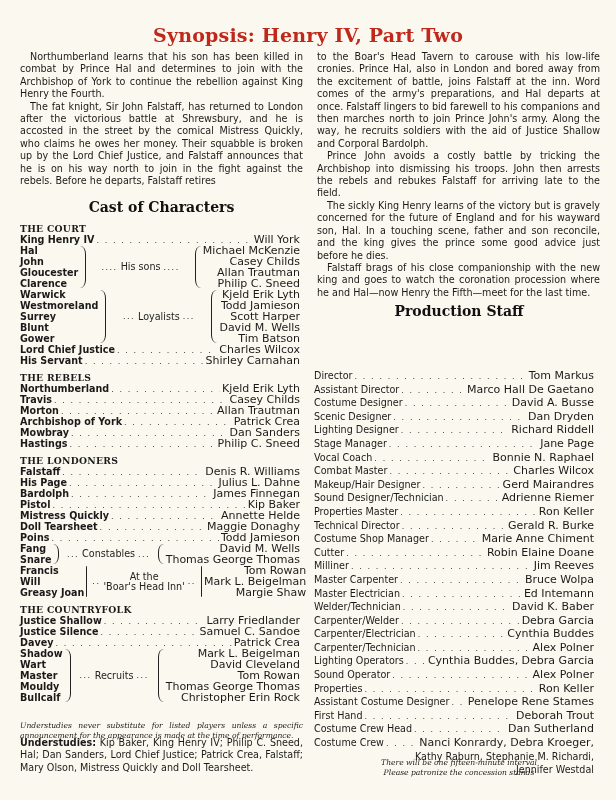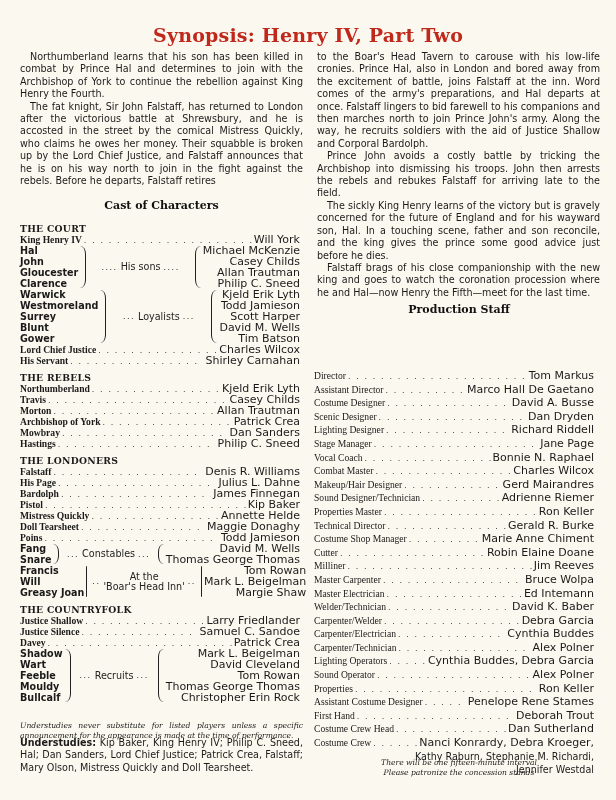--- a/index.html
+++ b/index.html
@@ -29,21 +29,21 @@
   }
   .syn-col p { text-indent: 10px; }
   #syn-left { top: 51px; left: 20px; width: 283px; }
   #syn-right { top: 51px; left: 317px; width: 283px; }
   #syn-right p.cont { text-indent: 0; }
 
   .section-title {
     position: absolute;
     font-family: "DejaVu Serif", serif;
     font-weight: bold;
-    font-size: 11px;
+    font-size: 14px;
     text-align: center;
     color: #111;
   }
   #cast-title { top: 199px; left: 20px; width: 283px; }
   #staff-title { top: 303px; left: 314px; width: 290px; }
 
   .cast {
     position: absolute;
     top: 223px; left: 20px; width: 280px;
     font-size: 9.6px;
@@ -60,21 +60,20 @@
   .row {
     display: flex;
     align-items: baseline;
     line-height: 11px;
     height: 11px;
   }
   .row .role {
     font-weight: bold;
     white-space: nowrap;
     font-size: 9.6px;
-    font-family: Liberation Serif, serif;
   }
   .row .dots {
     flex: 1;
     overflow: hidden;
     white-space: nowrap;
     margin: 0 2px;
     color: #333;
     letter-spacing: 1.6px;
     font-size: 8px;
   }
@@ -366,21 +365,21 @@
     </div>
   <div class="row">
       <span class="role">Davey</span>
       <span class="dots"></span>
       <span class="actor">Patrick Crea</span>
     </div>
   <div class="bracket-group">
     <div class="bg-roles">
       <div>Shadow</div>
       <div>Wart</div>
-      <div>Feeble</div>
+      <div>Master</div>
       <div>Mouldy</div>
       <div>Bullcalf</div>
     </div>
     <span class="brace-r"></span>
     <div class="bg-mid">
       <span class="mdots">...</span>
         <span class="mlabel">Recruits</span>
         <span class="mdots">...</span>
     </div>
     <span class="brace-l"></span>

